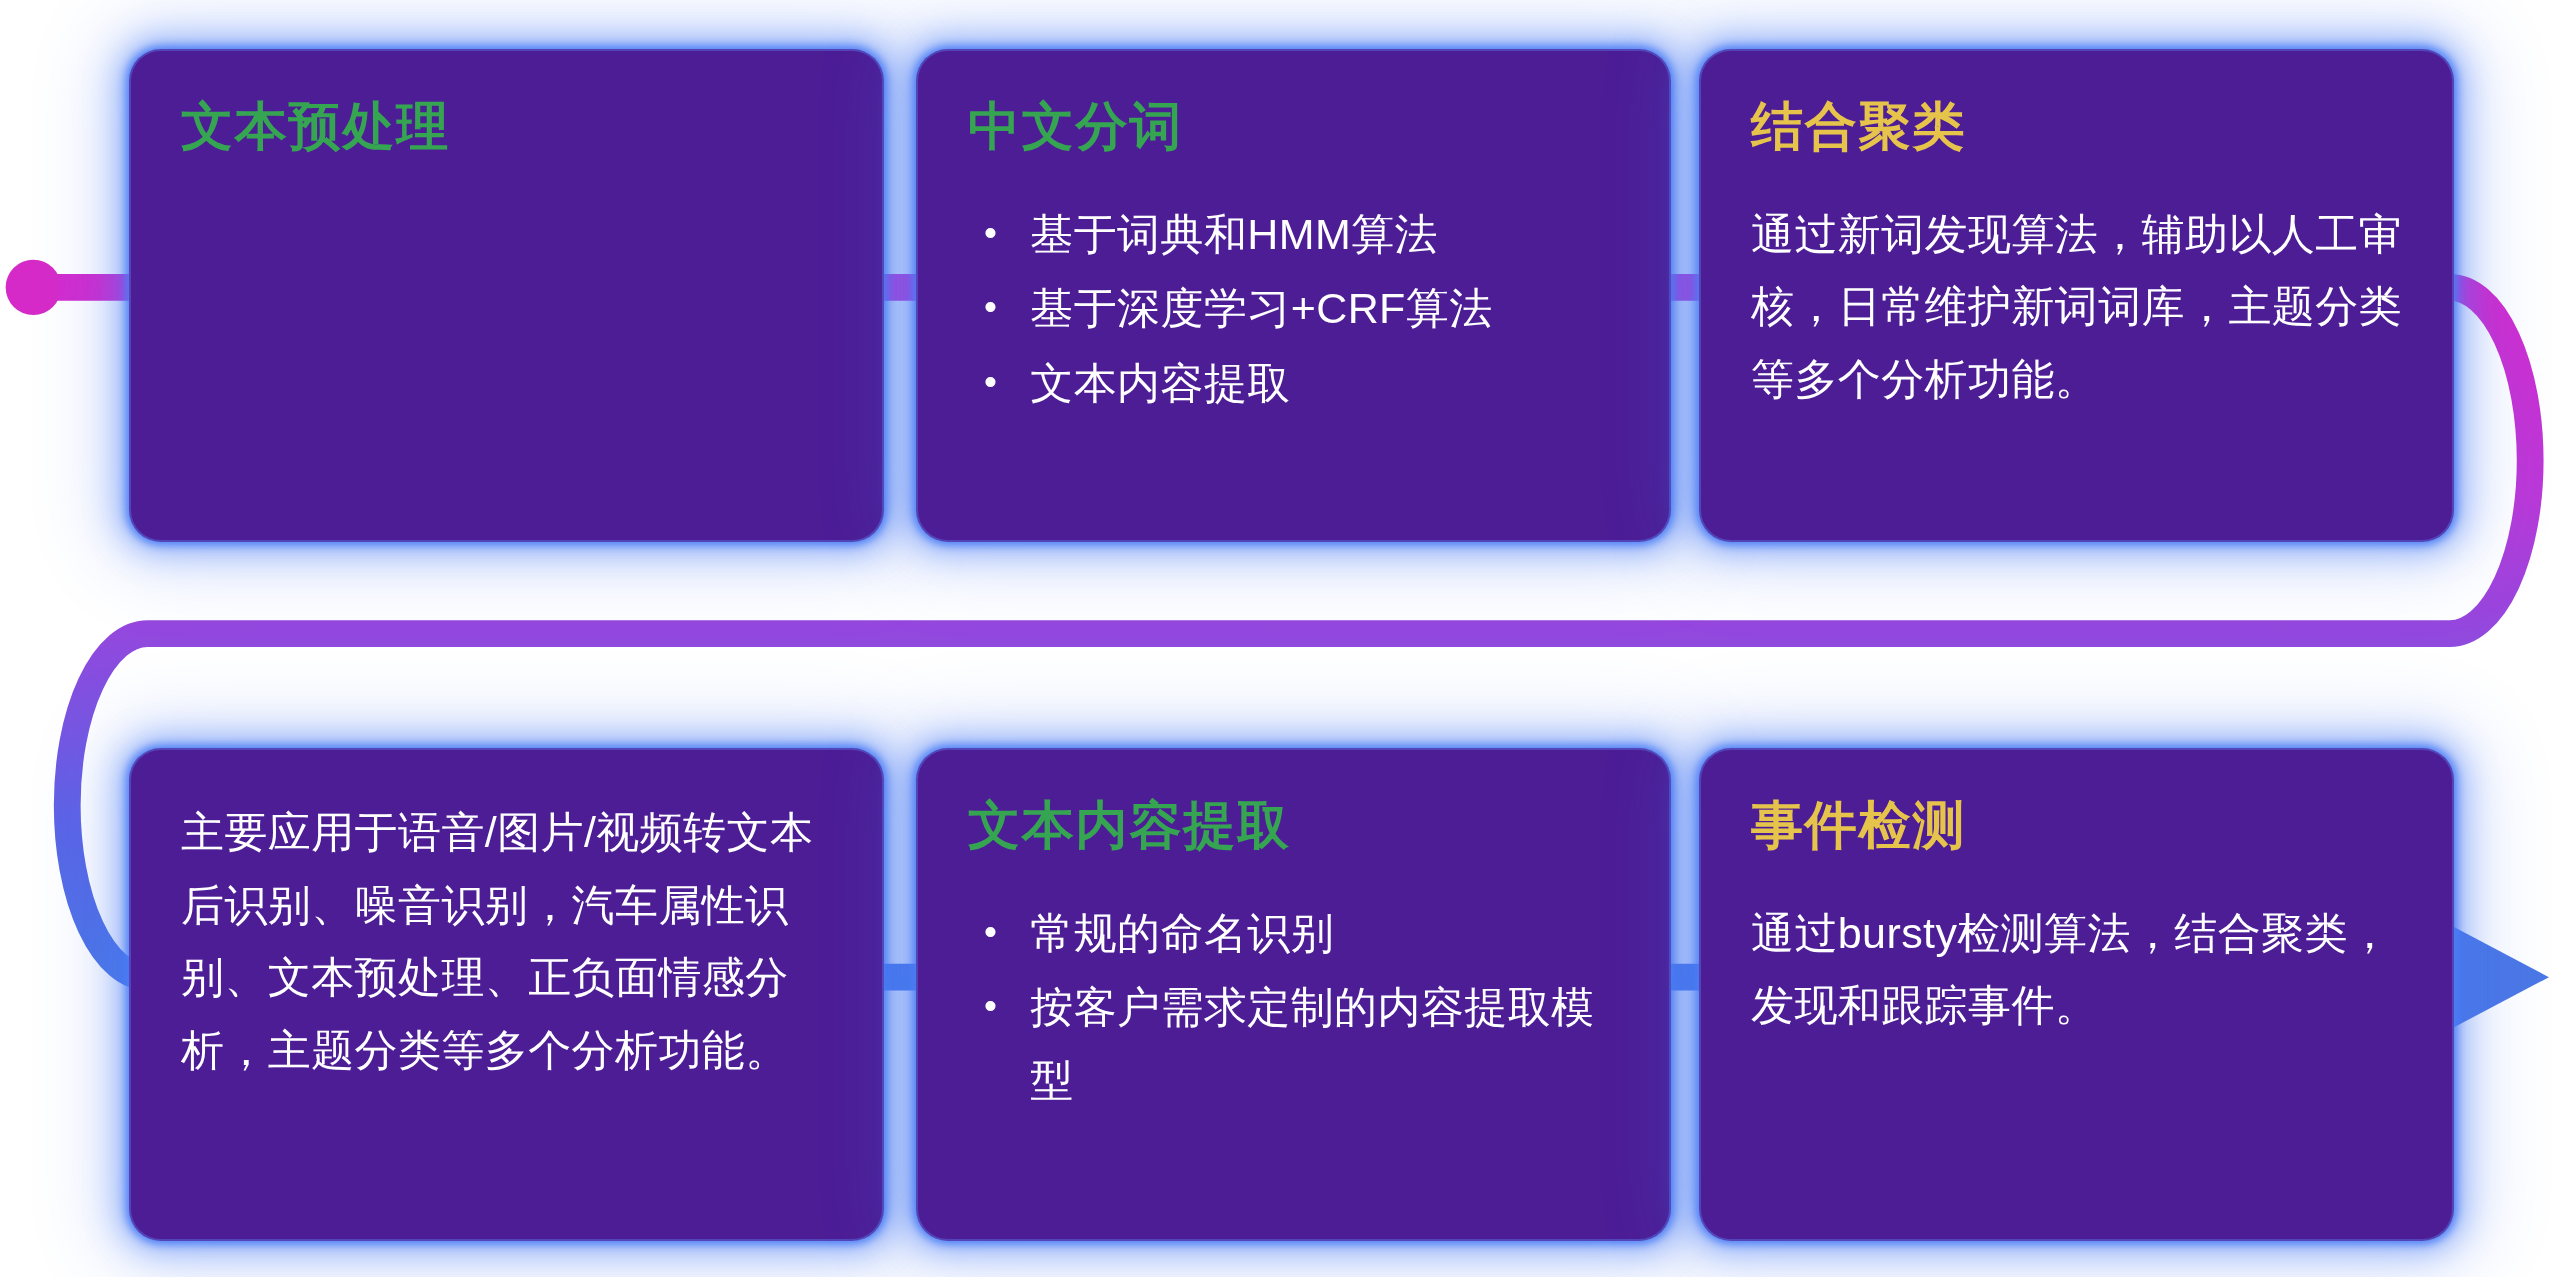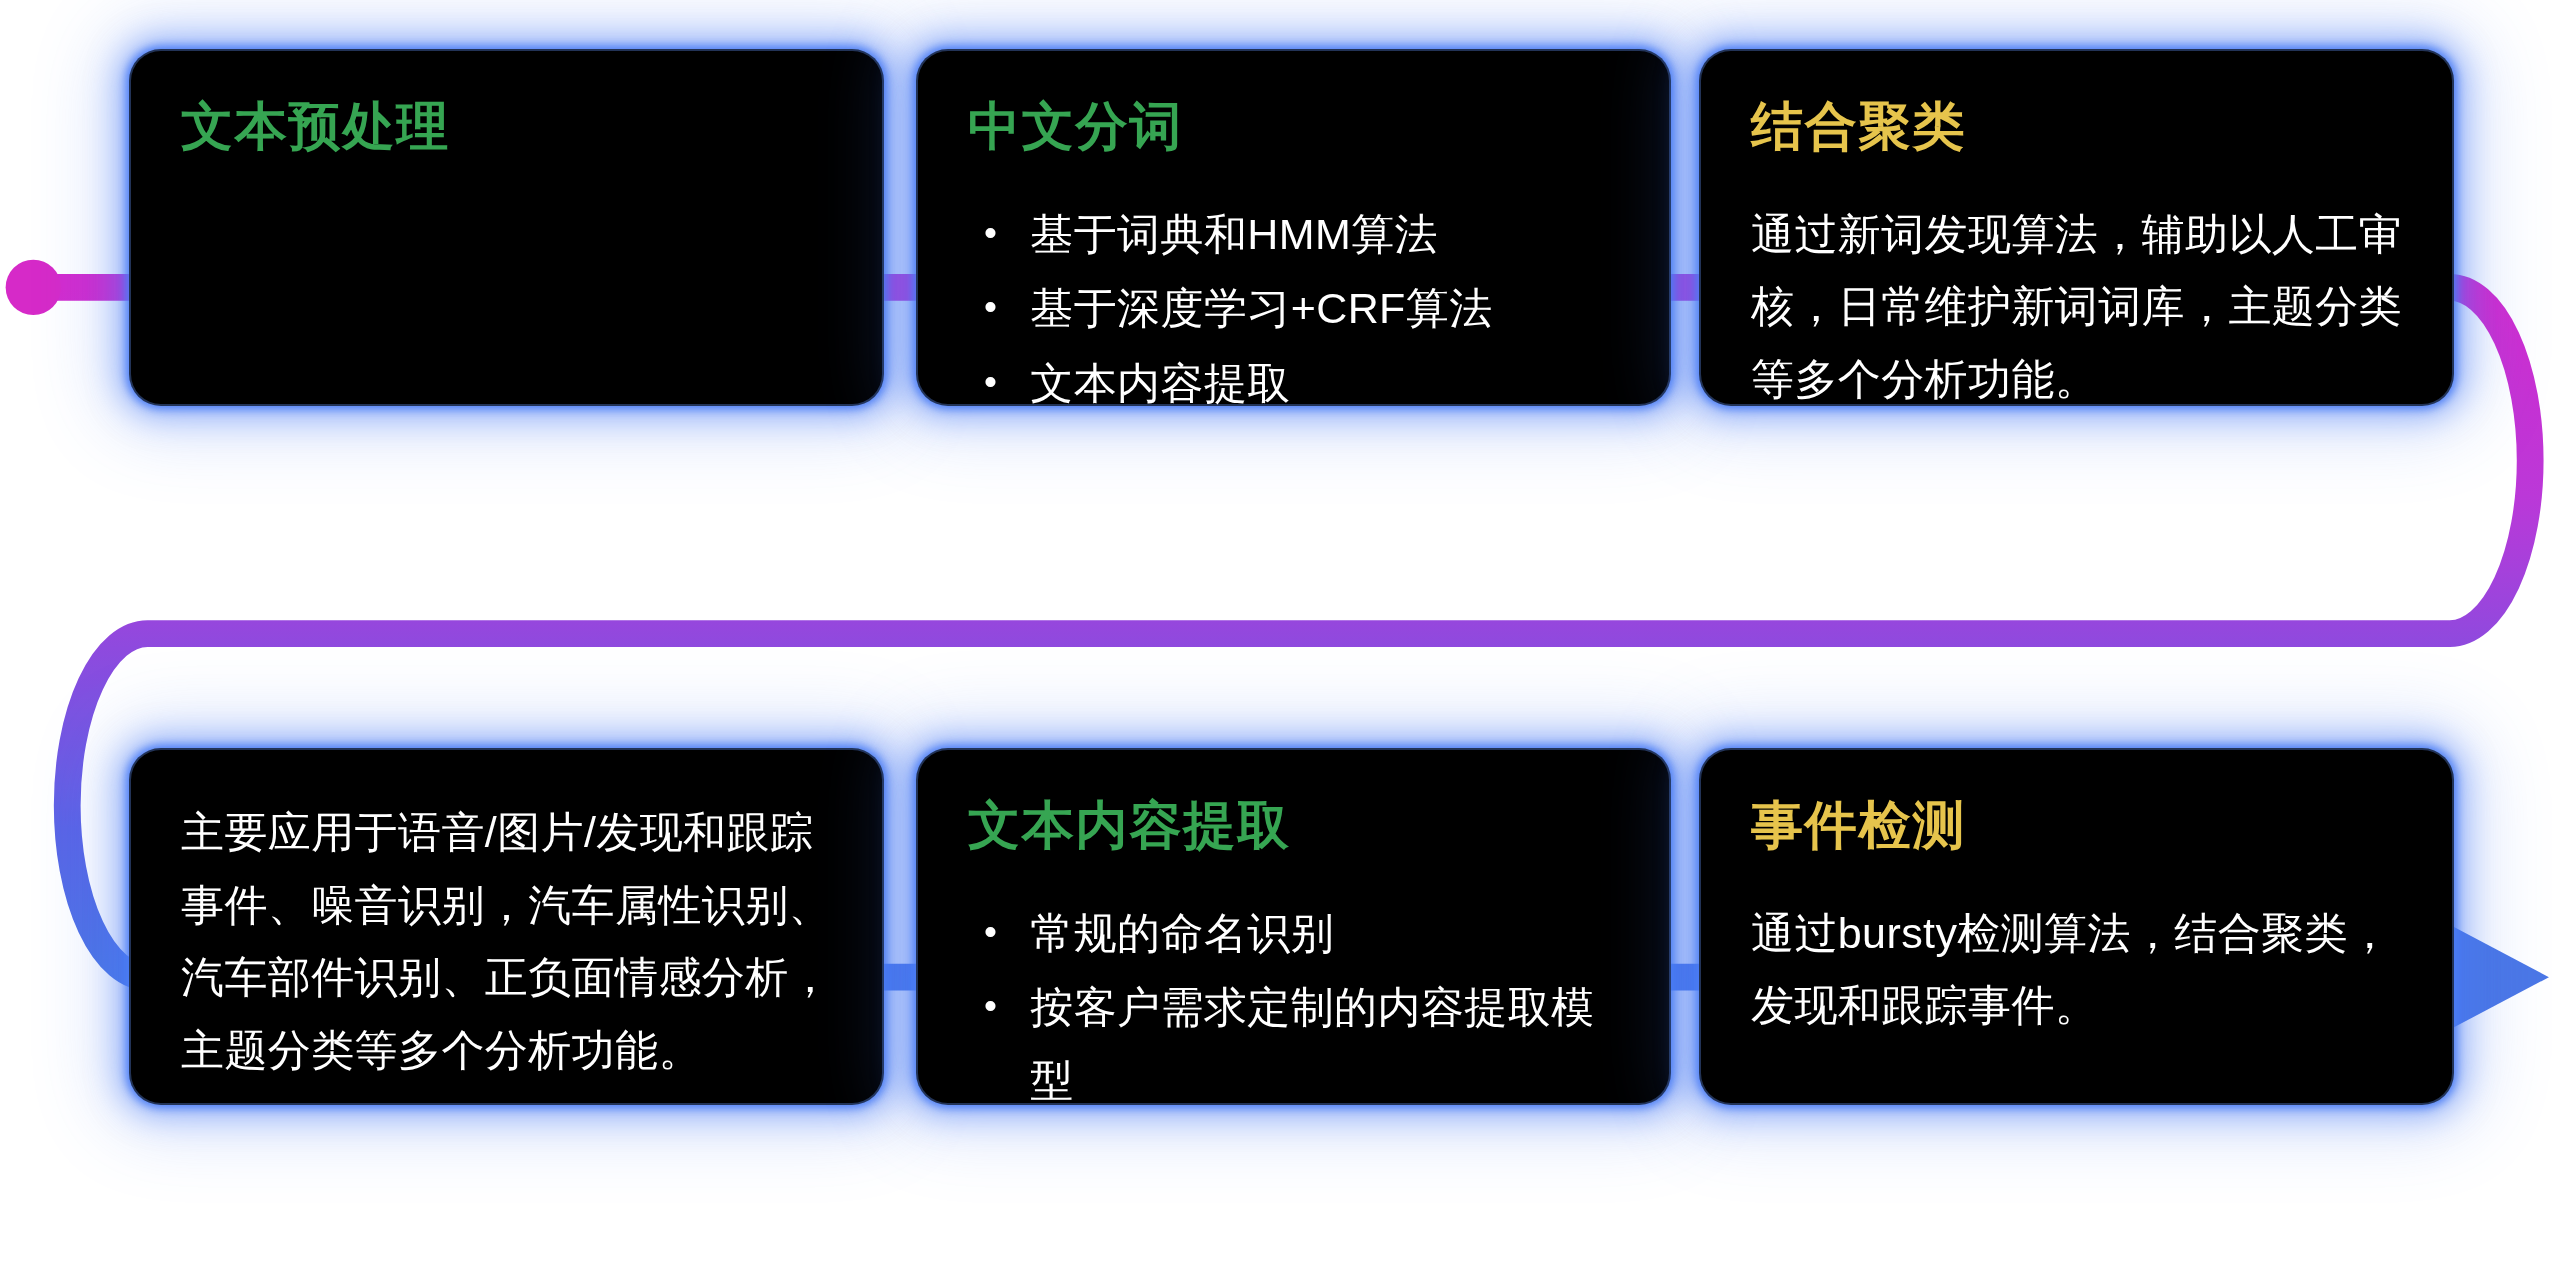--- a/index.html
+++ b/index.html
@@ -17,22 +17,22 @@
   .flow-svg {
     position: absolute;
     left: 0; top: 0;
     width: 2576px; height: 1277px;
     z-index: 0;
   }
 
   .card {
     position: absolute;
     width: 755px;
-    height: 357px;
-    background: #000000;
+    height: 493px;
+    background: #4c1d95;
     border-radius: 32px;
     padding: 46px 50px 36px 50px;
     border: 2.7px solid rgba(96, 146, 250, 0.35);
     box-shadow:
       0 0 9px 2.7px rgba(74, 124, 246, 0.95),
       0 0 30px 10.7px rgba(74, 124, 246, 0.50),
       0 0 71px 27px rgba(74, 124, 246, 0.22);
     z-index: 1;
   }
 
@@ -120,21 +120,21 @@
       </li>
     </ul>
   </section>
 
   <section class="card c3">
     <h2 class="title-yellow">结合聚类</h2>
     <p>通过新词发现算法，辅助以人工审核，日常维护新词词库，主题分类等多个分析功能。</p>
   </section>
 
   <section class="card c4">
-    <p>主要应用于语音/图片/发现和跟踪事件、噪音识别，汽车属性识别、汽车部件识别、正负面情感分析，主题分类等多个分析功能。</p>
+    <p>主要应用于语音/图片/视频转文本后识别、噪音识别，汽车属性识别、文本预处理、正负面情感分析，主题分类等多个分析功能。</p>
   </section>
 
   <section class="card c5">
     <h2 class="title-green">文本内容提取</h2>
     <ul>
       <li>
         <span class="bullet">•</span>
         <span>常规的命名识别</span>
       </li>
       <li>

